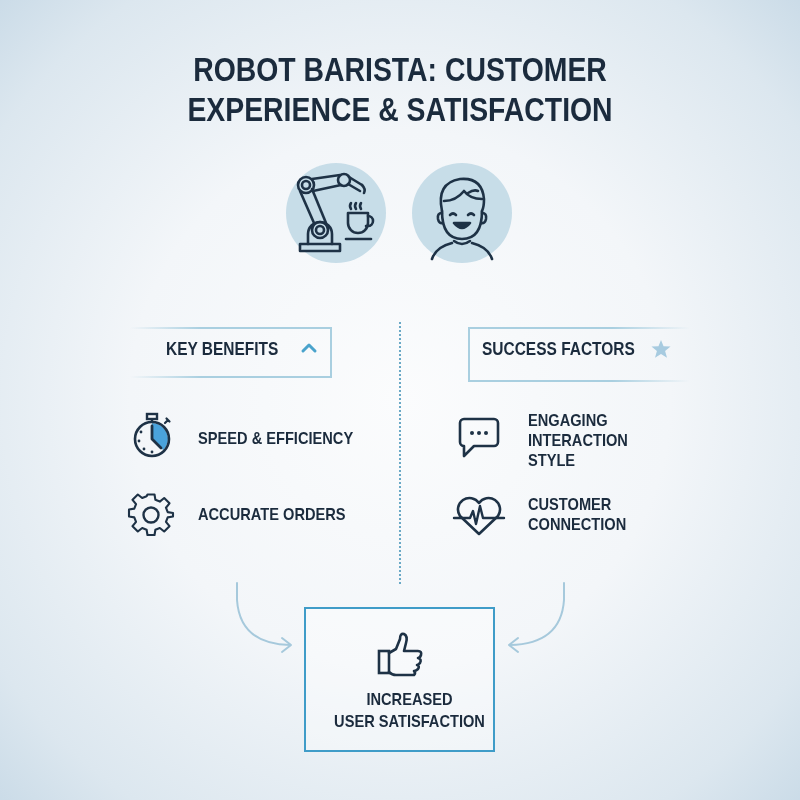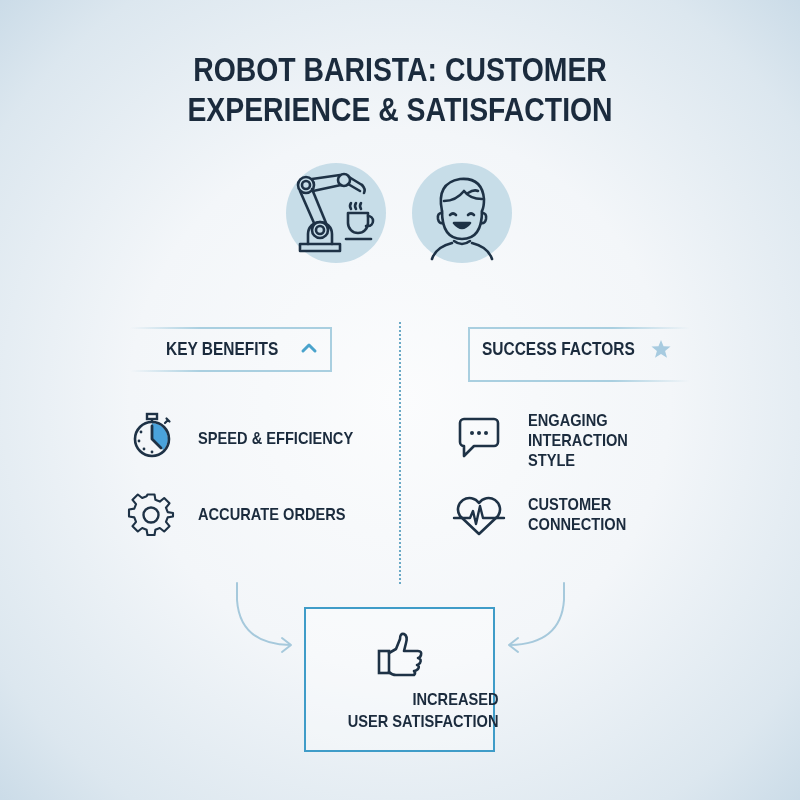--- a/index.html
+++ b/index.html
@@ -21,21 +21,21 @@
     .circle {
       width: 100px; height: 100px; border-radius: 50%;
       background: #c7dde8;
       display: flex; align-items: center; justify-content: center;
     }
     .label {
       font-weight: bold; font-size: 17px; line-height: 20px; color: #1b2b3d;
       white-space: nowrap; transform: scaleX(0.86); transform-origin: left center;
     }
     .hdr-left {
-      left: 130px; top: 327px; width: 202px; height: 45px;
+      left: 130px; top: 327px; width: 202px; height: 51px;
       border-right: 2px solid #a9cfe0;
       box-sizing: border-box;
     }
     .hdr-left::before, .hdr-left::after {
       content: ""; position: absolute; left: 0; right: -2px; height: 2px;
       background: linear-gradient(to right, rgba(169,207,224,0), #a9cfe0 35%);
     }
     .hdr-left::before { top: 0; }
     .hdr-left::after { bottom: 0; }
     .hdr-right {
@@ -56,21 +56,21 @@
     .divider {
       left: 399px; top: 322px; width: 0; height: 262px;
       border-left: 2px dotted #6aa9c6;
     }
     .result-box {
       left: 304px; top: 607px; width: 191px; height: 145px;
       border: 2px solid #3f9cc8; box-sizing: border-box;
       background: rgba(255,255,255,0.35);
     }
     .result-text {
-      position: absolute; left: 0; width: 207px; top: 80px; text-align: right;
+      position: absolute; left: 0; width: 207px; top: 80px; text-align: center;
       font-weight: bold; font-size: 17px; line-height: 22px; color: #1b2b3d;
     }
     .result-text div { white-space: nowrap; transform: scaleX(0.86); transform-origin: center; }
   </style>
 </head>
 <body>
 
 <div class="abs title">
   <div>ROBOT BARISTA: CUSTOMER</div>
   <div>EXPERIENCE &amp; SATISFACTION</div>

